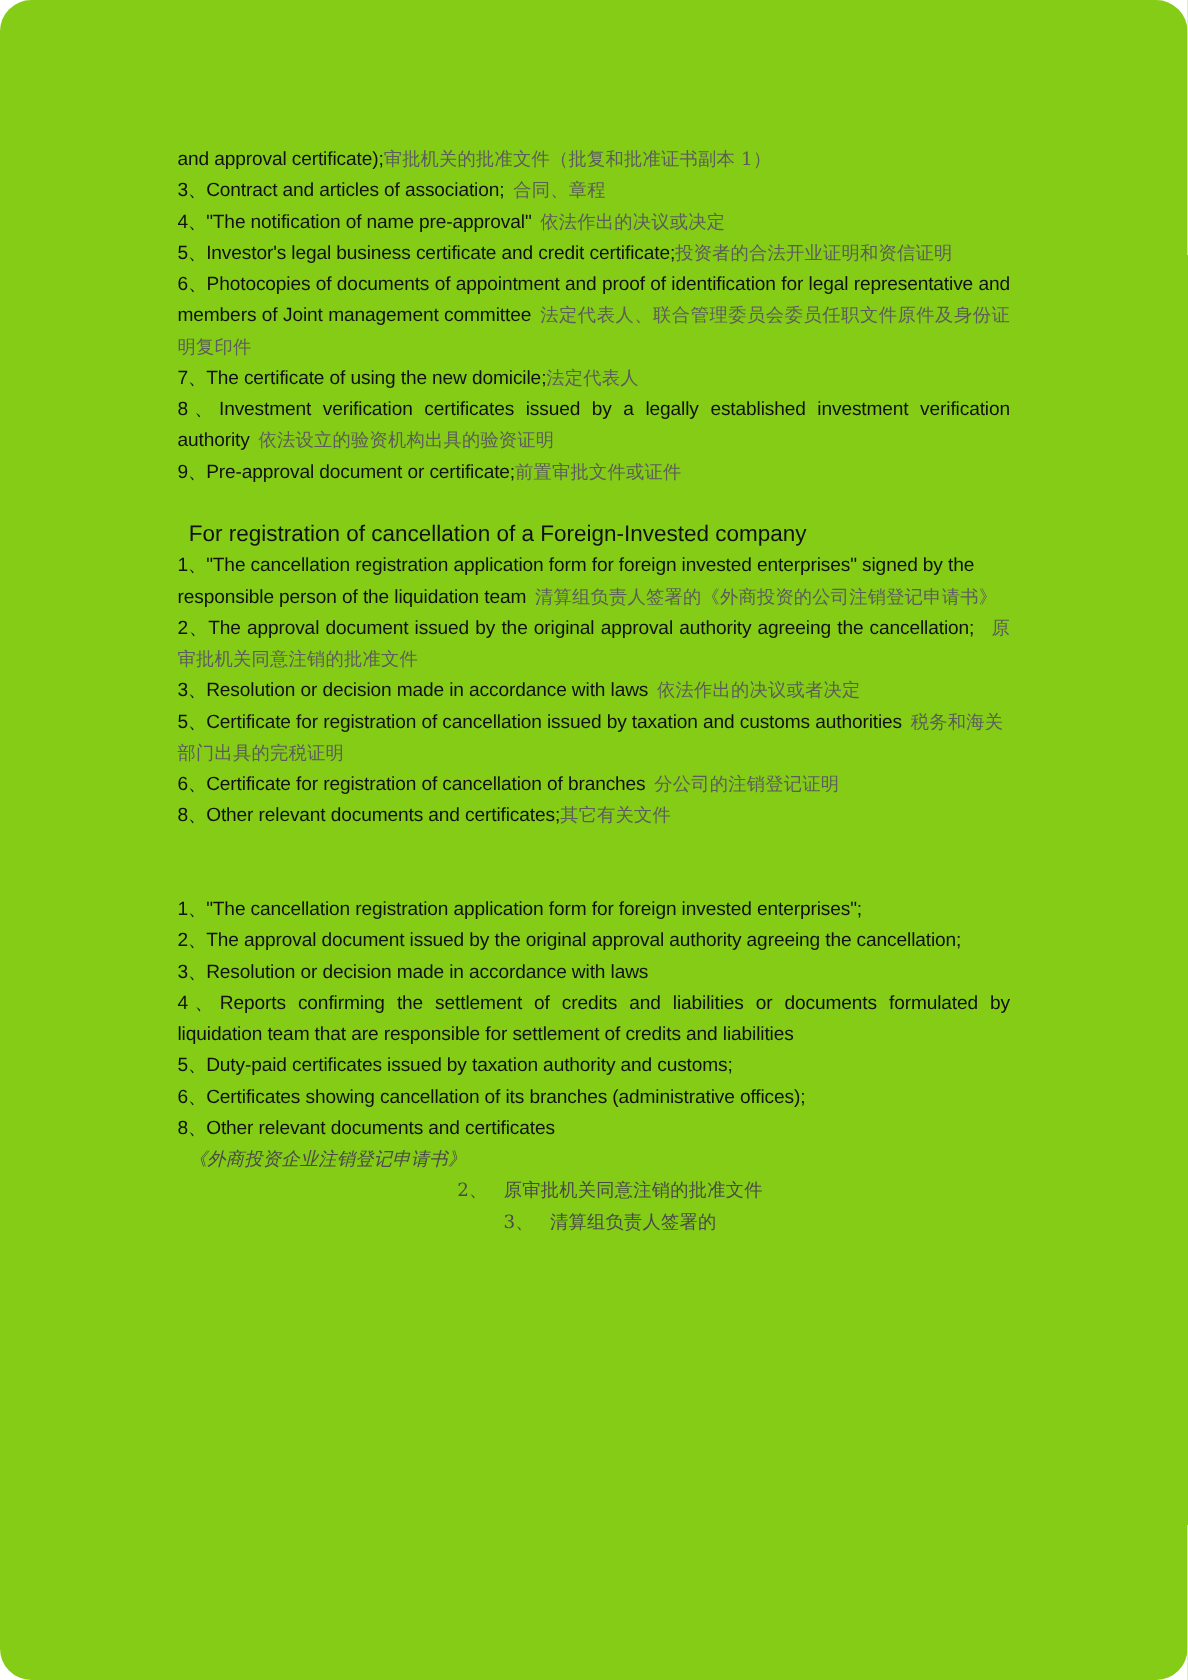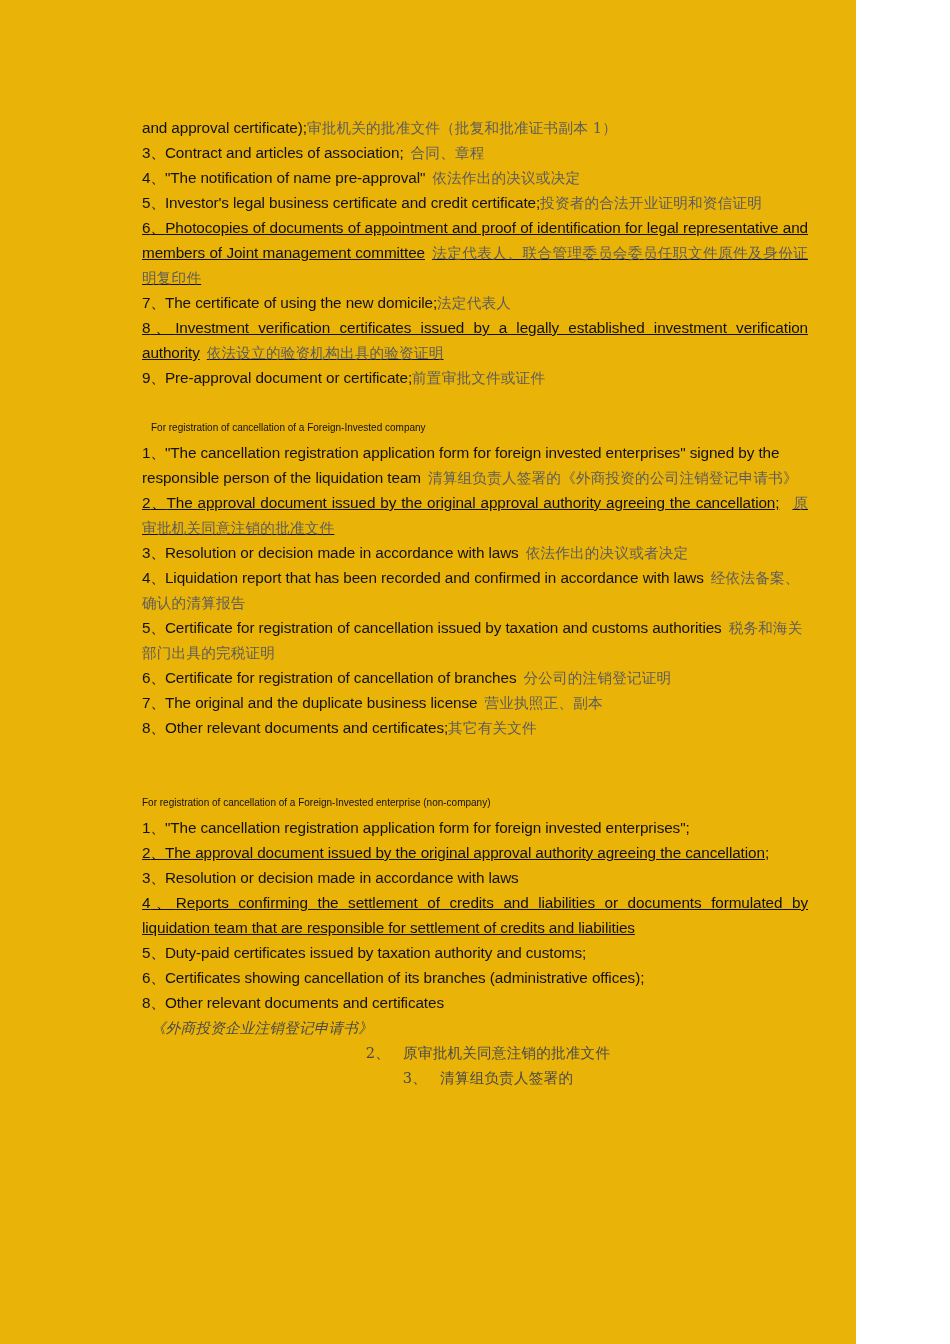--- a/index.html
+++ b/index.html
@@ -9,44 +9,44 @@
   }
   body {
     width: 950px;
     height: 1344px;
     font-family: "Liberation Sans", sans-serif;
     color: #000000;
     -webkit-font-smoothing: antialiased;
   }
   .page {
     position: relative;
-    width: 856px;
+    width: 950px;
     height: 1344px;
-    background: #eab308;
+    background: #84cc16;
     box-sizing: border-box;
+    border-radius: 25px;
   }
   .doc-body {
     position: absolute;
     left: 142px;
     top: 115px;
     width: 666px;
   }
   .para {
     font-size: 15.3px;
     line-height: 25px;
     color: #111111;
     margin: 0;
     text-align: left;
     word-spacing: 0px;
     letter-spacing: -0.1px;
   }
   .para.justify {
     text-align: justify;
     text-justify: inter-word;
-    text-decoration: underline;
   }
   .cn {
     font-family: "DejaVu Serif", "Liberation Serif", serif;
     color: #5c5c5c;
     font-size: 14.6px;
     letter-spacing: 0.2px;
   }
   .cn-dark {
     font-family: "DejaVu Serif", "Liberation Serif", serif;
     color: #4a4a4a;
@@ -57,21 +57,21 @@
     font-family: "DejaVu Serif", "Liberation Serif", serif;
     font-size: 14.6px;
     color: #111111;
   }
   .blank-line {
     height: 25px;
     line-height: 25px;
     font-size: 15.3px;
   }
   .heading {
-    font-size: 10px;
+    font-size: 18px;
     line-height: 25px;
     color: #111111;
     margin: 0;
   }
   .indent-sm { padding-left: 9px; }
   .indent-md { padding-left: 9px; font-style: italic; }
   .indent-lg { padding-left: 26px; text-align: center; }
   .gap-sp { display: inline-block; width: 7px; }
   .gap-sp-wide { display: inline-block; width: 13px; }
 </style>
@@ -123,44 +123,37 @@
     </p>
 
     <p class="para justify">
       <span>2</span><span class="num-sep">、</span><span>The approval document issued by the original approval authority agreeing the cancellation;</span><span class="gap-sp-wide"></span><span class="cn">原审批机关同意注销的批准文件</span>
     </p>
 
     <p class="para">
       <span>3</span><span class="num-sep">、</span><span>Resolution or decision made in accordance with laws</span><span class="gap-sp"></span><span class="cn">依法作出的决议或者决定</span>
     </p>
 
-    <p class="para">
-      <span>4</span><span class="num-sep">、</span><span>Liquidation report that has been recorded and confirmed in accordance with laws</span><span class="gap-sp"></span><span class="cn">经依法备案、确认的清算报告</span>
-    </p>
 
     <p class="para">
       <span>5</span><span class="num-sep">、</span><span>Certificate for registration of cancellation issued by taxation and customs authorities</span><span class="gap-sp"></span><span class="cn">税务和海关部门出具的完税证明</span>
     </p>
 
     <p class="para">
       <span>6</span><span class="num-sep">、</span><span>Certificate for registration of cancellation of branches</span><span class="gap-sp"></span><span class="cn">分公司的注销登记证明</span>
     </p>
 
-    <p class="para">
-      <span>7</span><span class="num-sep">、</span><span>The original and the duplicate business license</span><span class="gap-sp"></span><span class="cn">营业执照正、副本</span>
-    </p>
 
     <p class="para">
       <span>8</span><span class="num-sep">、</span><span>Other relevant documents and certificates;</span><span class="cn">其它有关文件</span>
     </p>
 
     <div class="blank-line">&nbsp;</div>
     <div class="blank-line">&nbsp;</div>
 
-    <p class="heading">For registration of cancellation of a Foreign-Invested enterprise (non-company)</p>
 
     <p class="para">
       <span>1</span><span class="num-sep">、</span><span>"The cancellation registration application form for foreign invested enterprises";</span>
     </p>
 
     <p class="para justify">
       <span>2</span><span class="num-sep">、</span><span>The approval document issued by the original approval authority agreeing the cancellation;</span>
     </p>
 
     <p class="para">

